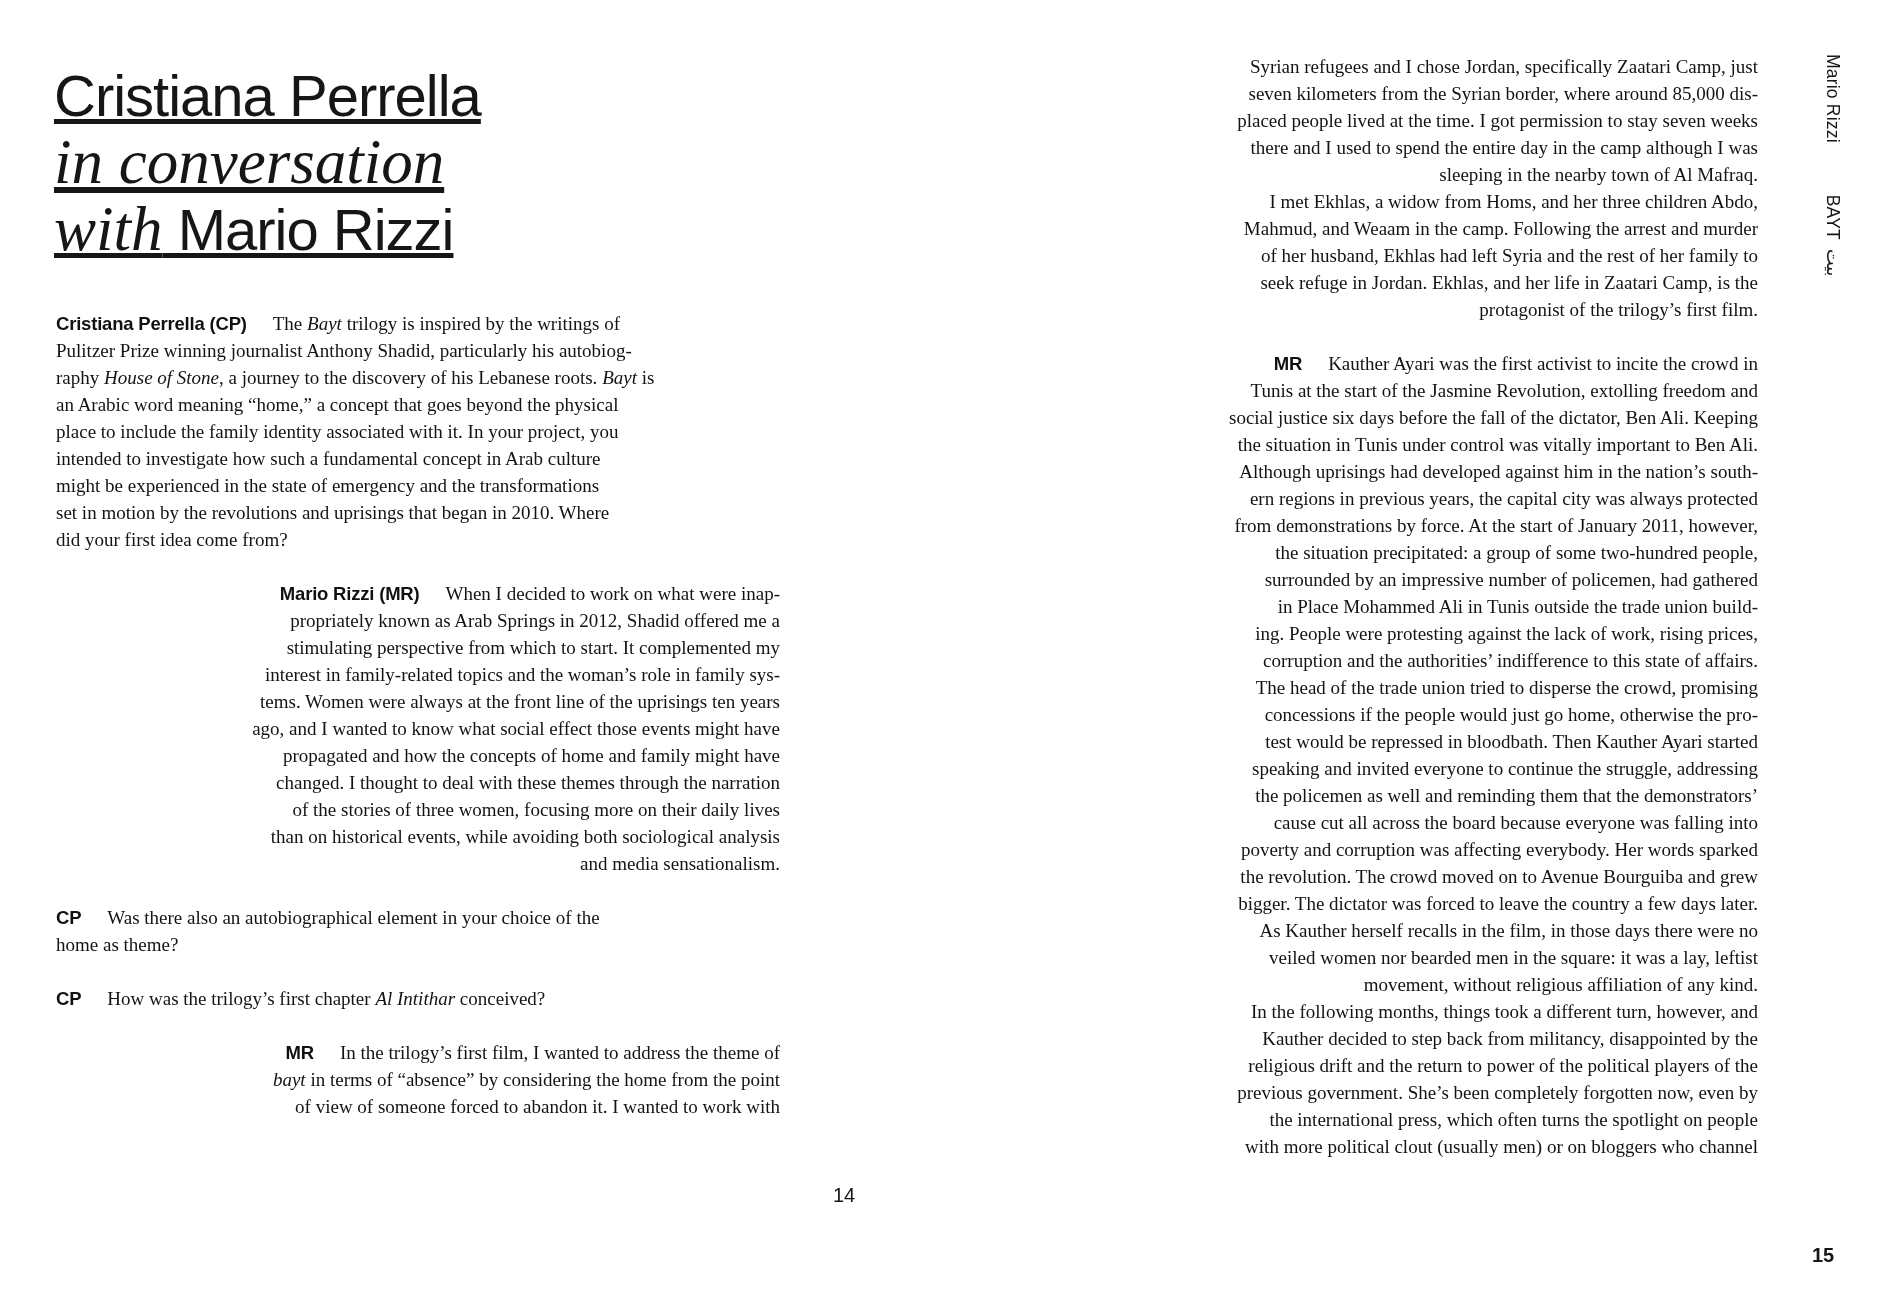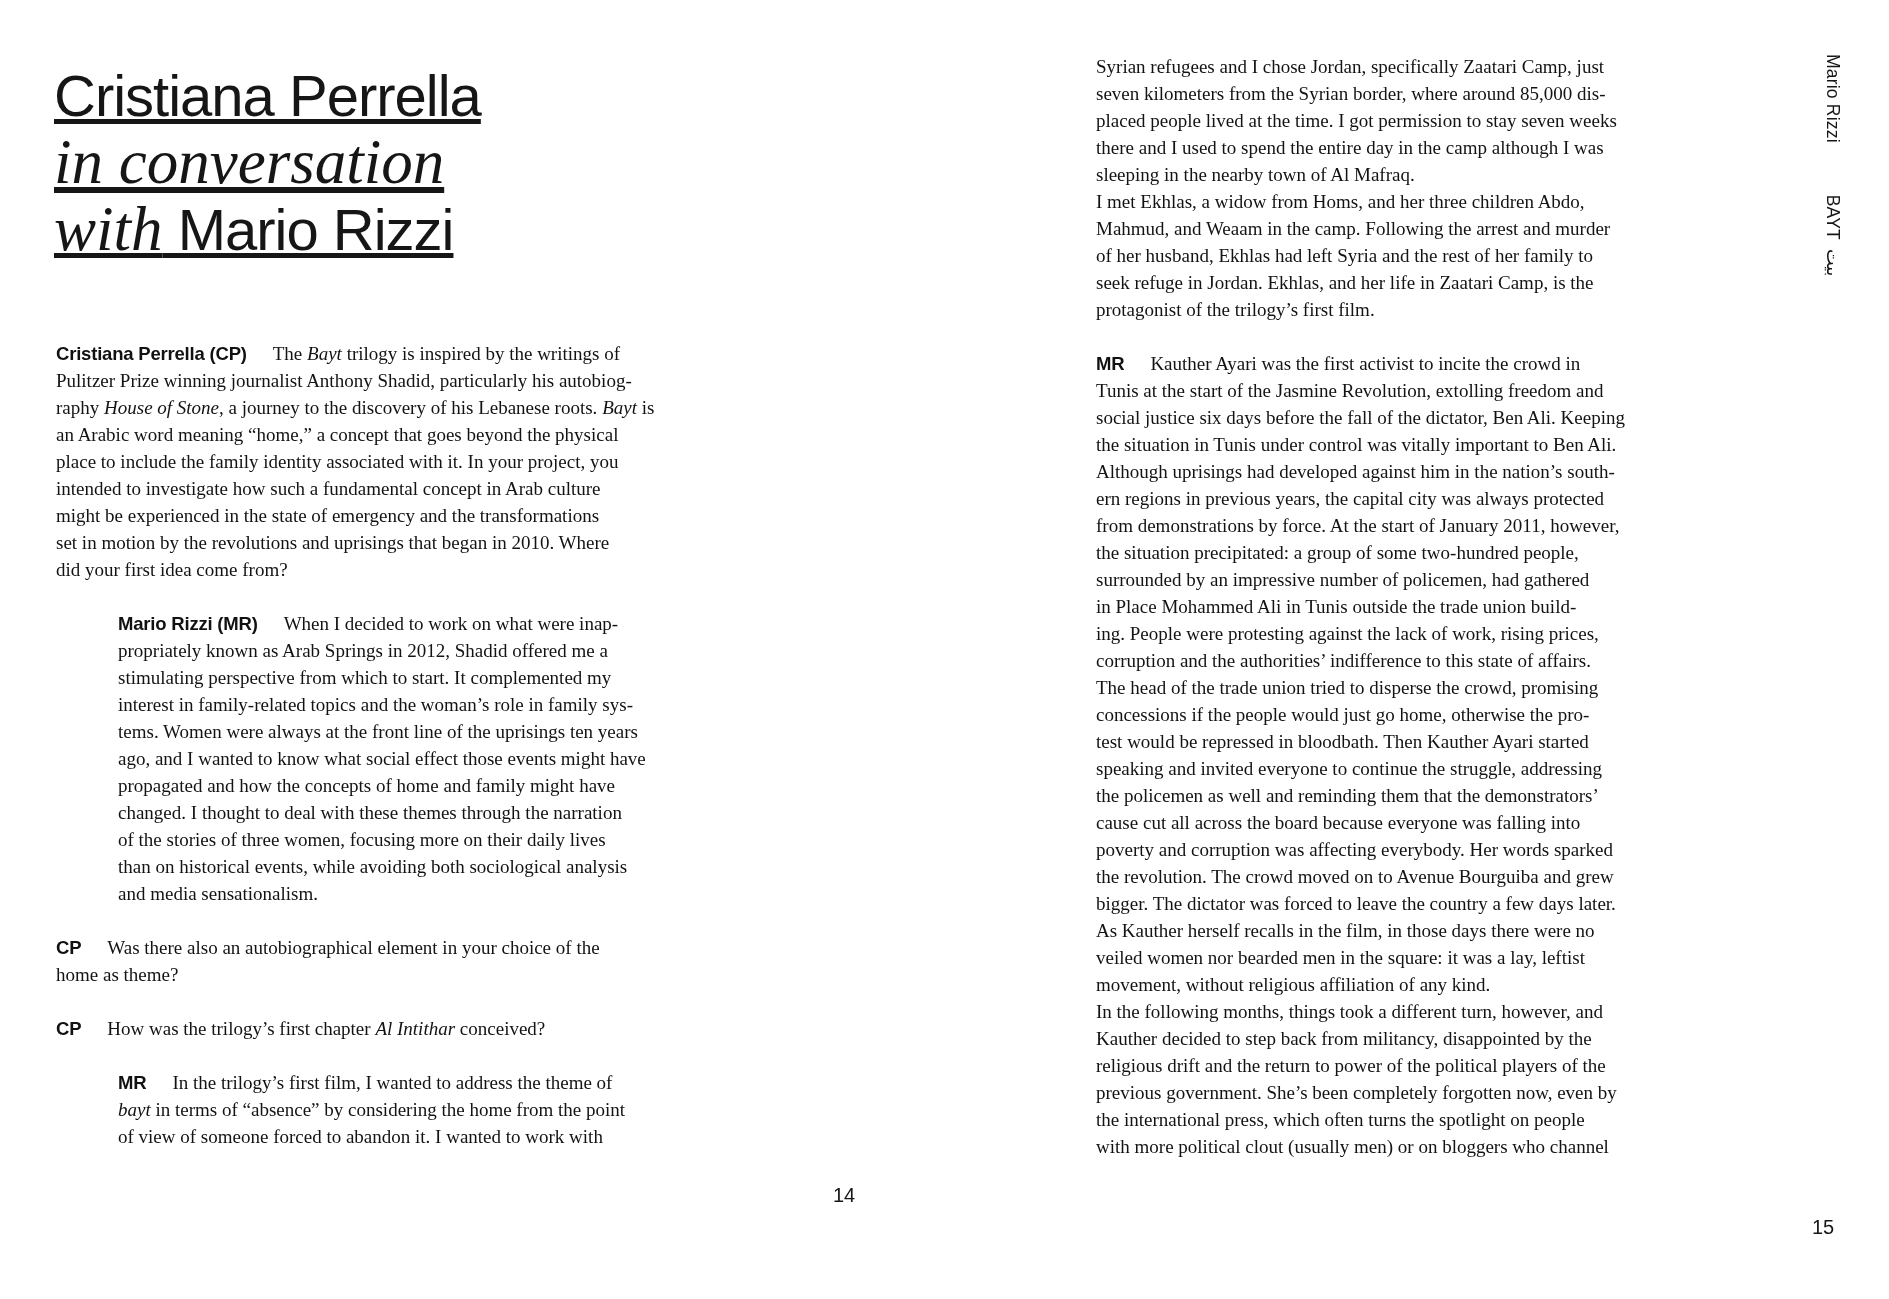--- a/index.html
+++ b/index.html
@@ -27,43 +27,43 @@
     font-style:italic;
     font-size:63px;
     letter-spacing:0;
   }
   
   .flow{
     font-size:19px;
     line-height:27px;
     width:724px;
   }
-  .flow-left{left:56px;top:340px;}
+  .flow-left{left:56px;top:310px;}
   .flow-right{left:1034px;top:53px;}
   .para{margin:0 0 27px 0;}
   .para:last-child{margin-bottom:4px;}
-  .para.indent{margin-left:62px;}
+  .para.indent{margin-left:62px;text-align:right;}
   .speaker{
     font-family:"Liberation Sans", sans-serif;
     font-weight:bold;
     font-size:18.5px;
     letter-spacing:-0.2px;
     margin-right:26px;
     color:#111;
   }
   .ptext i{font-style:italic;}
   
   .pagenum{
     position:absolute;
     font-family:"Liberation Sans", sans-serif;
     font-size:20px;
     color:#161616;
   }
   .pagenum-left{left:833px;top:1184px;}
-  .pagenum-right{left:1812px;top:1216px;}
+  .pagenum-right{left:1812px;top:1244px;font-weight:bold;}
   
   .sidebar{
     position:absolute;
     left:1843px;top:54px;
     transform:rotate(90deg);
     transform-origin:left top;
     white-space:nowrap;
     font-family:"Liberation Sans","DejaVu Sans",sans-serif;
     font-size:17.5px;
     letter-spacing:0.2px;

